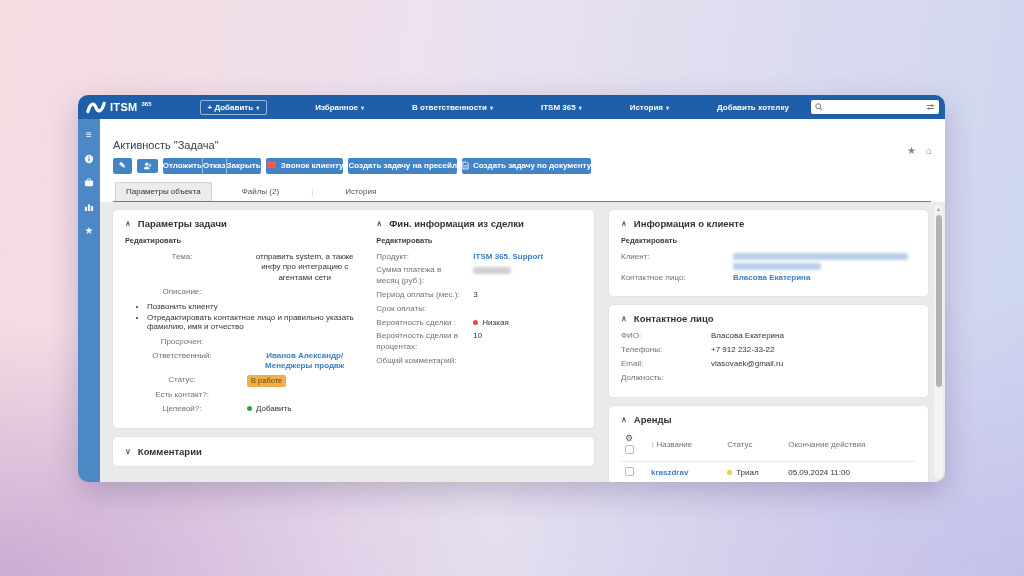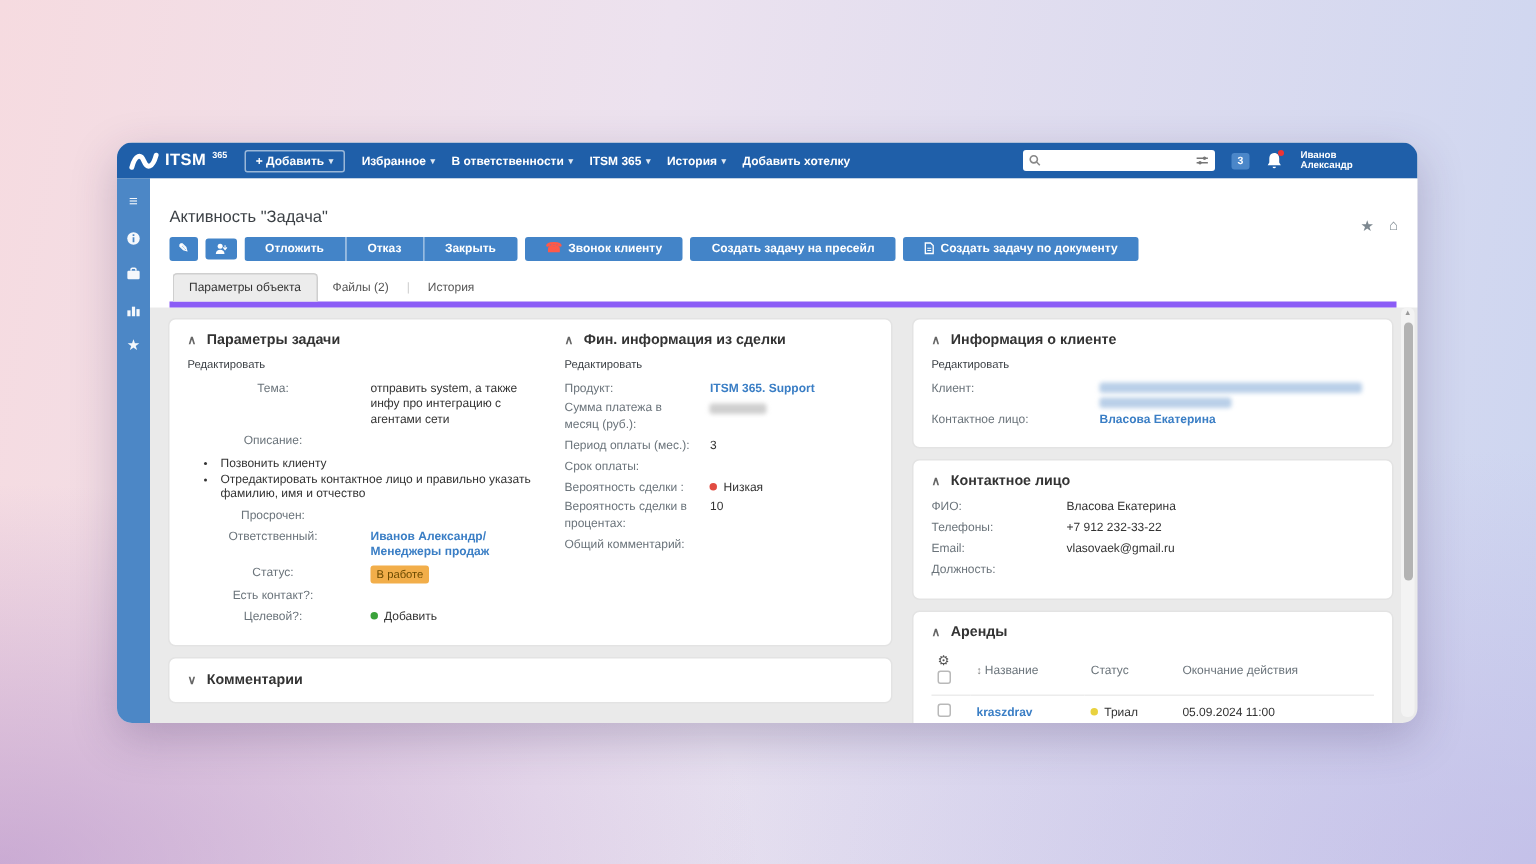--- a/index.html
+++ b/index.html
@@ -18,21 +18,21 @@
     box-shadow:0 10px 30px rgba(60,40,90,.25);
   }
   
   .navbar {
     height:24px; background:#1f5fa9; display:flex; align-items:center;
     padding:0 10px 0 8px; gap:11px; color:#fff;
   }
   .logo { display:flex; align-items:center; gap:4px; }
   .logo-text { font-weight:bold; font-size:11px; letter-spacing:.3px; }
   .logo-sup { font-size:6px; vertical-align:super; position:relative; top:-3px; font-weight:bold; }
-  .nav-item { font-size:8px; font-weight:bold; color:#fff; text-decoration:none; display:flex; align-items:center; gap:3px; white-space:nowrap; cursor:pointer; }
+  .nav-item { font-size:8px; font-weight:bold; color:#fff; text-decoration:none; display:flex; align-items:center; gap:3px; white-space:nowrap; cursor:pointer;margin-left:37px; }
   .nav-item .caret { font-size:6px; opacity:.85; }
   .nav-add { border:1px solid rgba(255,255,255,.55); border-radius:2px; padding:2px 7px; }
   .nav-spacer { flex:1; }
   .searchbox { background:#fff; border-radius:2px; width:128px; height:14px; display:flex; align-items:center; padding:0 4px; gap:3px; }
   .searchbox input { border:none; outline:none; flex:1; font-size:8px; min-width:0; background:transparent; }
   .count-badge { background:#4b87c9; color:#fff; font-size:7px; font-weight:bold; border-radius:2px; padding:2px 4px; line-height:1; }
   .bell-wrap { position:relative; width:12px; height:12px; cursor:pointer; }
   .bell-dot { position:absolute; top:-1px; right:0; width:4px; height:4px; background:#e33; border-radius:50%; }
   .user-block { font-size:6.5px; font-weight:bold; line-height:1.15; text-align:left; cursor:pointer; }
   .logout { font-size:7.5px; font-weight:normal; color:#fff; cursor:pointer;margin-top:33px; }
@@ -40,43 +40,43 @@
   .frame { display:flex; height:363px; }
   .sidebar { width:22px; background:#4c87c6; display:flex; flex-direction:column; align-items:center; padding-top:10px; gap:13px; flex-shrink:0; }
   .side-ic { color:#fff; opacity:.95; font-size:10px; line-height:1; cursor:pointer; height:11px; display:flex; align-items:center; }
   .main { flex:1; display:flex; flex-direction:column; min-width:0; position:relative; }
   
   .head-band { background:#fff; padding:8px 14px 0 13px; position:relative; }
   .head-icons { position:absolute; right:13px; top:26px; display:flex; gap:10px; color:#7d8890; font-size:10px; }
   .head-icons span { cursor:pointer; }
   .page-title { font-size:11px; color:#3c4146; margin-top:12px; }
   .toolbar { display:flex; align-items:center; gap:5px; margin-top:7px; }
-  .btn { background:#4384c8; color:#fff; border:none; font-family:inherit; font-size:8px; font-weight:bold; padding:3px 14px; border-radius:2px; cursor:pointer; display:flex; align-items:center; gap:4px; line-height:1.2; }
+  .btn { background:#4384c8; color:#fff; border:none; font-family:inherit; font-size:8px; font-weight:bold; padding:3px 0; border-radius:2px; cursor:pointer; display:flex; align-items:center; gap:4px; line-height:1.2; }
   .btn-ic { padding:3px 6px; font-size:8px; }
   .btn-group { display:flex; }
   .btn-group .btn { border-radius:0; border-right:1px solid rgba(255,255,255,.45); }
   .btn-group .btn:first-child { border-radius:2px 0 0 2px; }
   .btn-group .btn:last-child { border-radius:0 2px 2px 0; border-right:none; }
   .phone-glyph { color:#ff5948; font-size:9px; line-height:1; }
-  .tabs { display:flex; align-items:flex-end; margin-top:8px; border-bottom:4px solid #8b5cf6; padding-left:2px; }
+  .tabs { display:flex; align-items:flex-end; margin-top:8px; border-bottom:1px solid #8b5cf6; padding-left:2px;gap:20px; }
   .tab { font-size:8px; color:#555; padding:4px 10px 5px; cursor:pointer; }
   .tab.active { background:#ececec; border:1px solid #cfcfcf; border-bottom:none; border-radius:3px 3px 0 0; color:#333; }
   .tab-sep { color:#ccc; font-size:8px; padding:4px 2px 5px; }
   
   .content { flex:1; display:flex; gap:13px; padding:7px 16px 8px 12px; align-items:flex-start; overflow:hidden; }
   .col-left { width:483px; flex-shrink:0; }
   .col-right { flex:1; min-width:0; }
   .card { background:#fff; border-radius:5px; border:1px solid #e3e3e3; margin-bottom:7px; }
   .card-pad { padding:8px 12px 10px; }
   .sec-head { display:flex; align-items:center; gap:7px; font-size:9.5px; font-weight:bold; color:#333; cursor:pointer; }
   .chev { color:#666; font-size:8px; }
-  .edit-link { font-size:7.5px; font-weight:normal; color:#3c4146; margin:6px 0 4px; cursor:pointer; display:inline-block; }
+  .edit-link { font-size:7.5px; font-weight:bold; color:#3c4146; margin:6px 0 4px; cursor:pointer; display:inline-block; }
   .frow { display:flex; margin:3px 0; font-size:8px; line-height:1.35; }
   .flabel { color:#6b747b; flex-shrink:0; padding-right:8px; }
-  .fvalue { color:#333; }
+  .fvalue { color:#333;text-align:center; }
   .w120 .flabel { width:122px;text-align:center; }
   .w95 .flabel { width:97px; }
   .w110 .flabel { width:112px; }
   .w88 .flabel { width:90px; }
   a.link, .link { color:#3a7ec5; text-decoration:none; cursor:pointer;font-weight:bold; }
   ul.desc { margin:4px 0 6px 22px; font-size:8px; color:#333; }
   ul.desc li { margin:2px 0; }
   .badge-status { background:#f2ae4a; color:#6b4a00; font-size:7.5px; padding:1px 4px; border-radius:2px; display:inline-block; }
   .dot { display:inline-block; width:5px; height:5px; border-radius:50%; margin-right:4px; vertical-align:middle; }
   .dot-green { background:#3aa23a; } .dot-red { background:#e14b41; } .dot-yellow { background:#e9d23f; }

